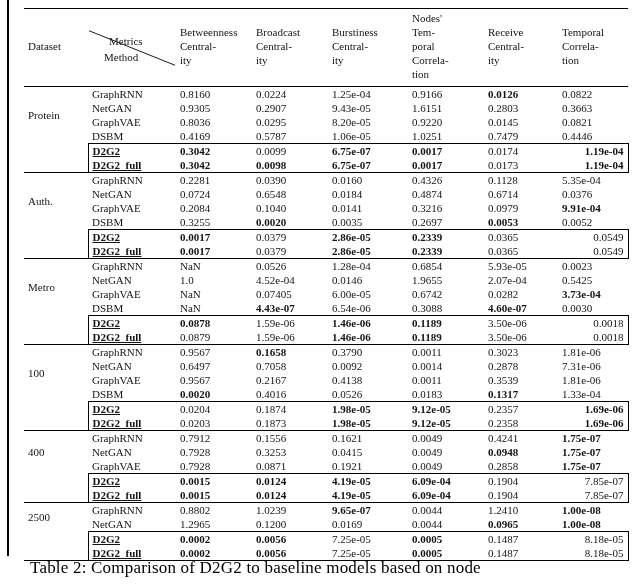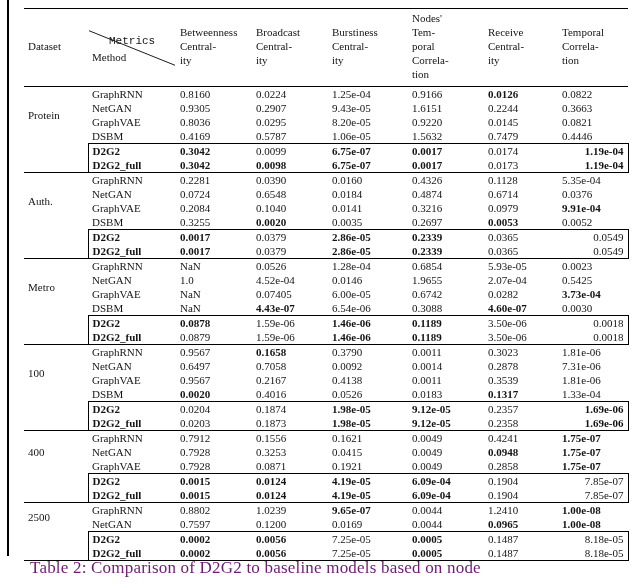--- a/index.html
+++ b/index.html
@@ -43,35 +43,35 @@
     border-top: 1px solid #000;
     border-bottom: 1px solid #000;
     white-space: pre-line;
     vertical-align: middle;
     padding-top: 0;
     padding-bottom: 3px;
   }
   .diag-cell { position: relative; }
   .diag-cell svg { position: absolute; left: 0; top: 0; width: 100%; height: 100%; }
   .diag-cell svg line { stroke: #000; stroke-width: 0.9; }
-  .diag-metrics { position: absolute; left: 21px; top: 25px; font-family: Liberation Mono, monospace; }
-  .diag-method  { position: absolute; left: 4px;  top: 41px; }
+  .diag-metrics { position: absolute; left: 21px; top: 25px; }
+  .diag-method  { position: absolute; left: 16px;  top: 41px; }
   td.dataset { vertical-align: middle; font-family: Liberation Serif, serif; }
   .b { font-weight: bold; }
   td.box-top-cell { border-top: 1px solid #000; }
-  td.box-left { border-left: 1px solid #000; }
+  td.box-left { border-left: 1px solid #000; text-decoration: underline; }
   td.box-right { border-right: 1px solid #000; text-align: right; }
   tr.section-end td { border-bottom: 1px solid #000; margin-left: 34px; }
   .caption {
     position: absolute;
     left: 30px;
     top: 558px;
     font-size: 17px;
     letter-spacing: 0.2px;
-    color: #701a75;
+    color: #000000;
   }
 </style>
 </head>
 <body>
 
 <div class="page">
   <div class="left-rule"></div>
 
   <table class="results">
     <colgroup>
@@ -126,38 +126,38 @@
           <td class="val">0.9166</td>
           <td class="val b">0.0126</td>
           <td class="val">0.0822</td>
         </tr>
         <tr>
           <td class="method">NetGAN</td>
           <td class="val">0.9305</td>
           <td class="val">0.2907</td>
           <td class="val">9.43e-05</td>
           <td class="val">1.6151</td>
-          <td class="val">0.2244</td>
+          <td class="val">0.2803</td>
           <td class="val">0.3663</td>
         </tr>
         <tr>
           <td class="method">GraphVAE</td>
           <td class="val">0.8036</td>
           <td class="val">0.0295</td>
           <td class="val">8.20e-05</td>
           <td class="val">0.9220</td>
           <td class="val">0.0145</td>
           <td class="val">0.0821</td>
         </tr>
         <tr>
           <td class="method">DSBM</td>
           <td class="val">0.4169</td>
           <td class="val">0.5787</td>
           <td class="val">1.06e-05</td>
-          <td class="val">1.5632</td>
+          <td class="val">1.0251</td>
           <td class="val">0.7479</td>
           <td class="val">0.4446</td>
         </tr>
         <tr>
           <td class="dataset-pad"></td>
           <td class="method b box-left box-top-cell">D2G2</td>
           <td class="val b box-top-cell">0.3042</td>
           <td class="val box-top-cell">0.0099</td>
           <td class="val b box-top-cell">6.75e-07</td>
           <td class="val b box-top-cell">0.0017</td>
@@ -398,21 +398,21 @@
           <td class="method">GraphRNN</td>
           <td class="val">0.8802</td>
           <td class="val">1.0239</td>
           <td class="val b">9.65e-07</td>
           <td class="val">0.0044</td>
           <td class="val">1.2410</td>
           <td class="val b">1.00e-08</td>
         </tr>
         <tr>
           <td class="method">NetGAN</td>
-          <td class="val">0.7597</td>
+          <td class="val">1.2965</td>
           <td class="val">0.1200</td>
           <td class="val">0.0169</td>
           <td class="val">0.0044</td>
           <td class="val b">0.0965</td>
           <td class="val b">1.00e-08</td>
         </tr>
         <tr>
           <td class="dataset-pad"></td>
           <td class="method b box-left box-top-cell">D2G2</td>
           <td class="val b box-top-cell">0.0002</td>

